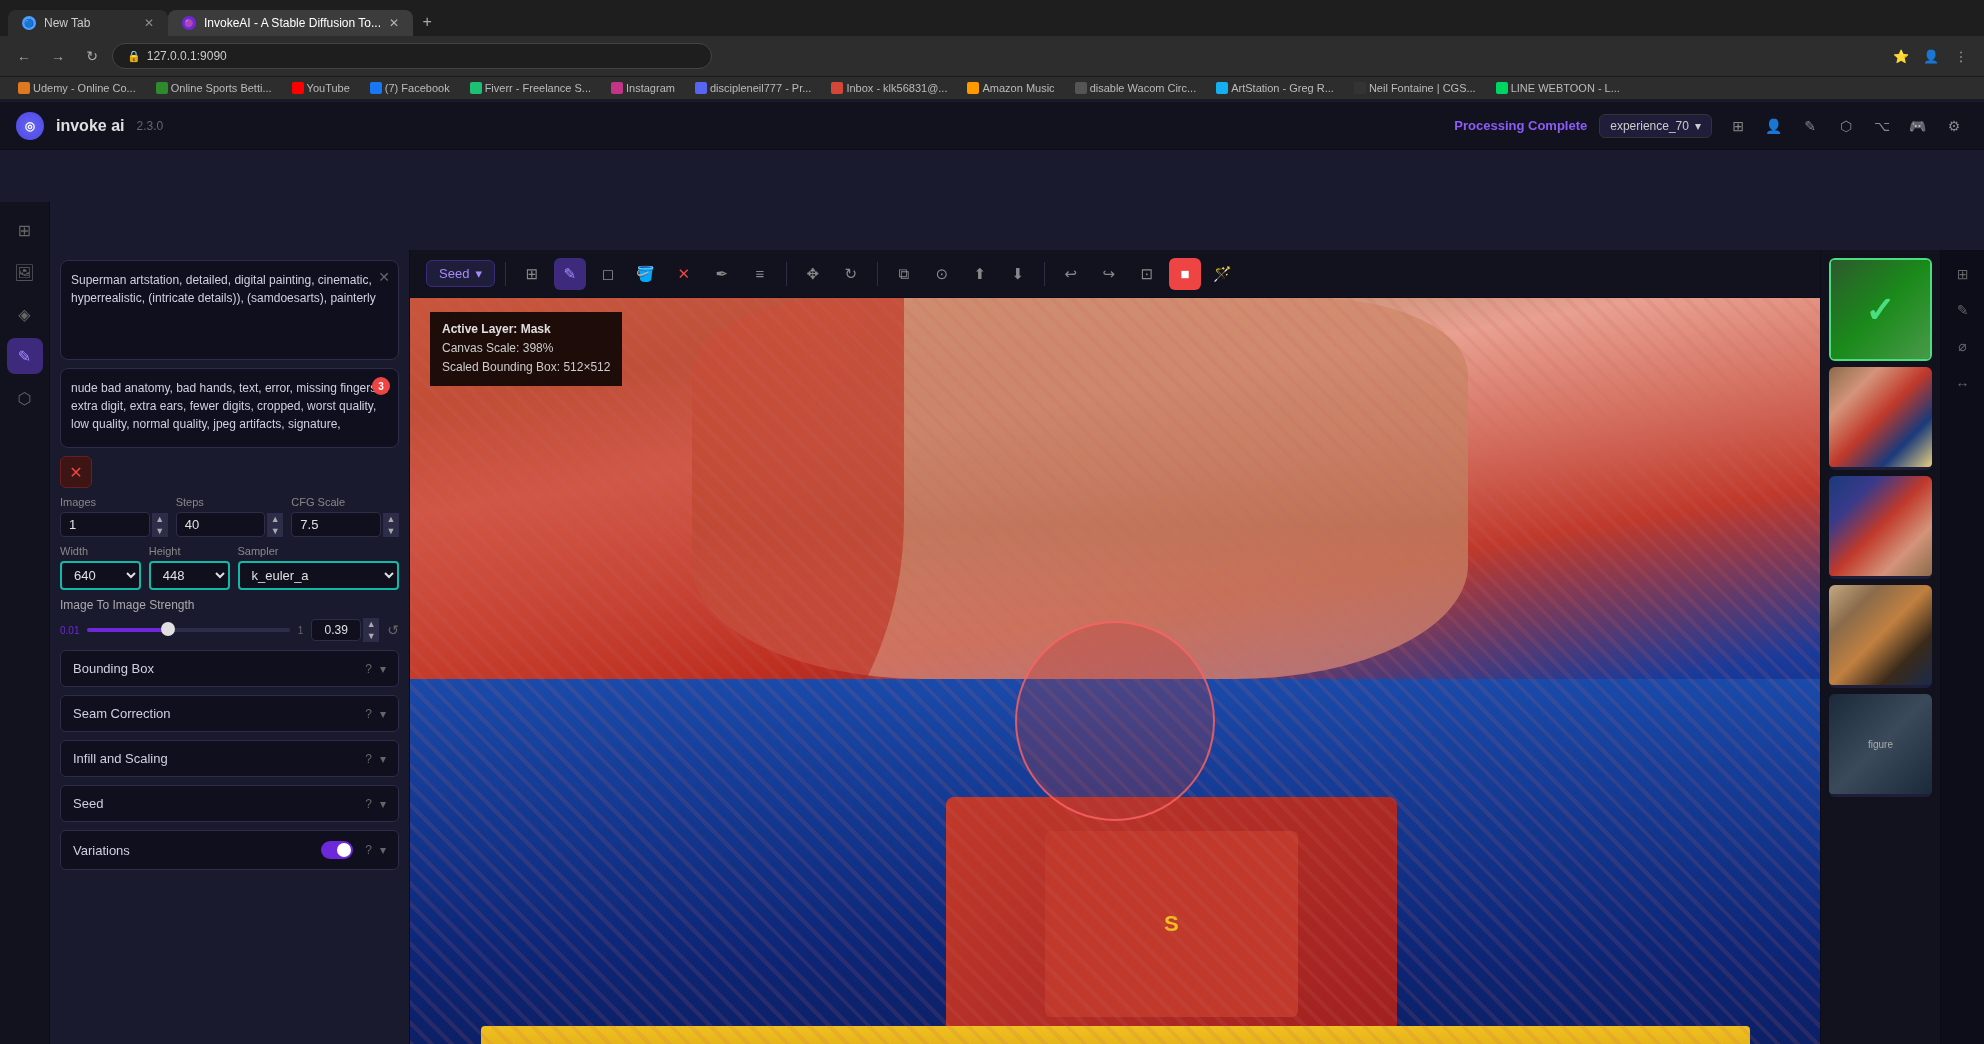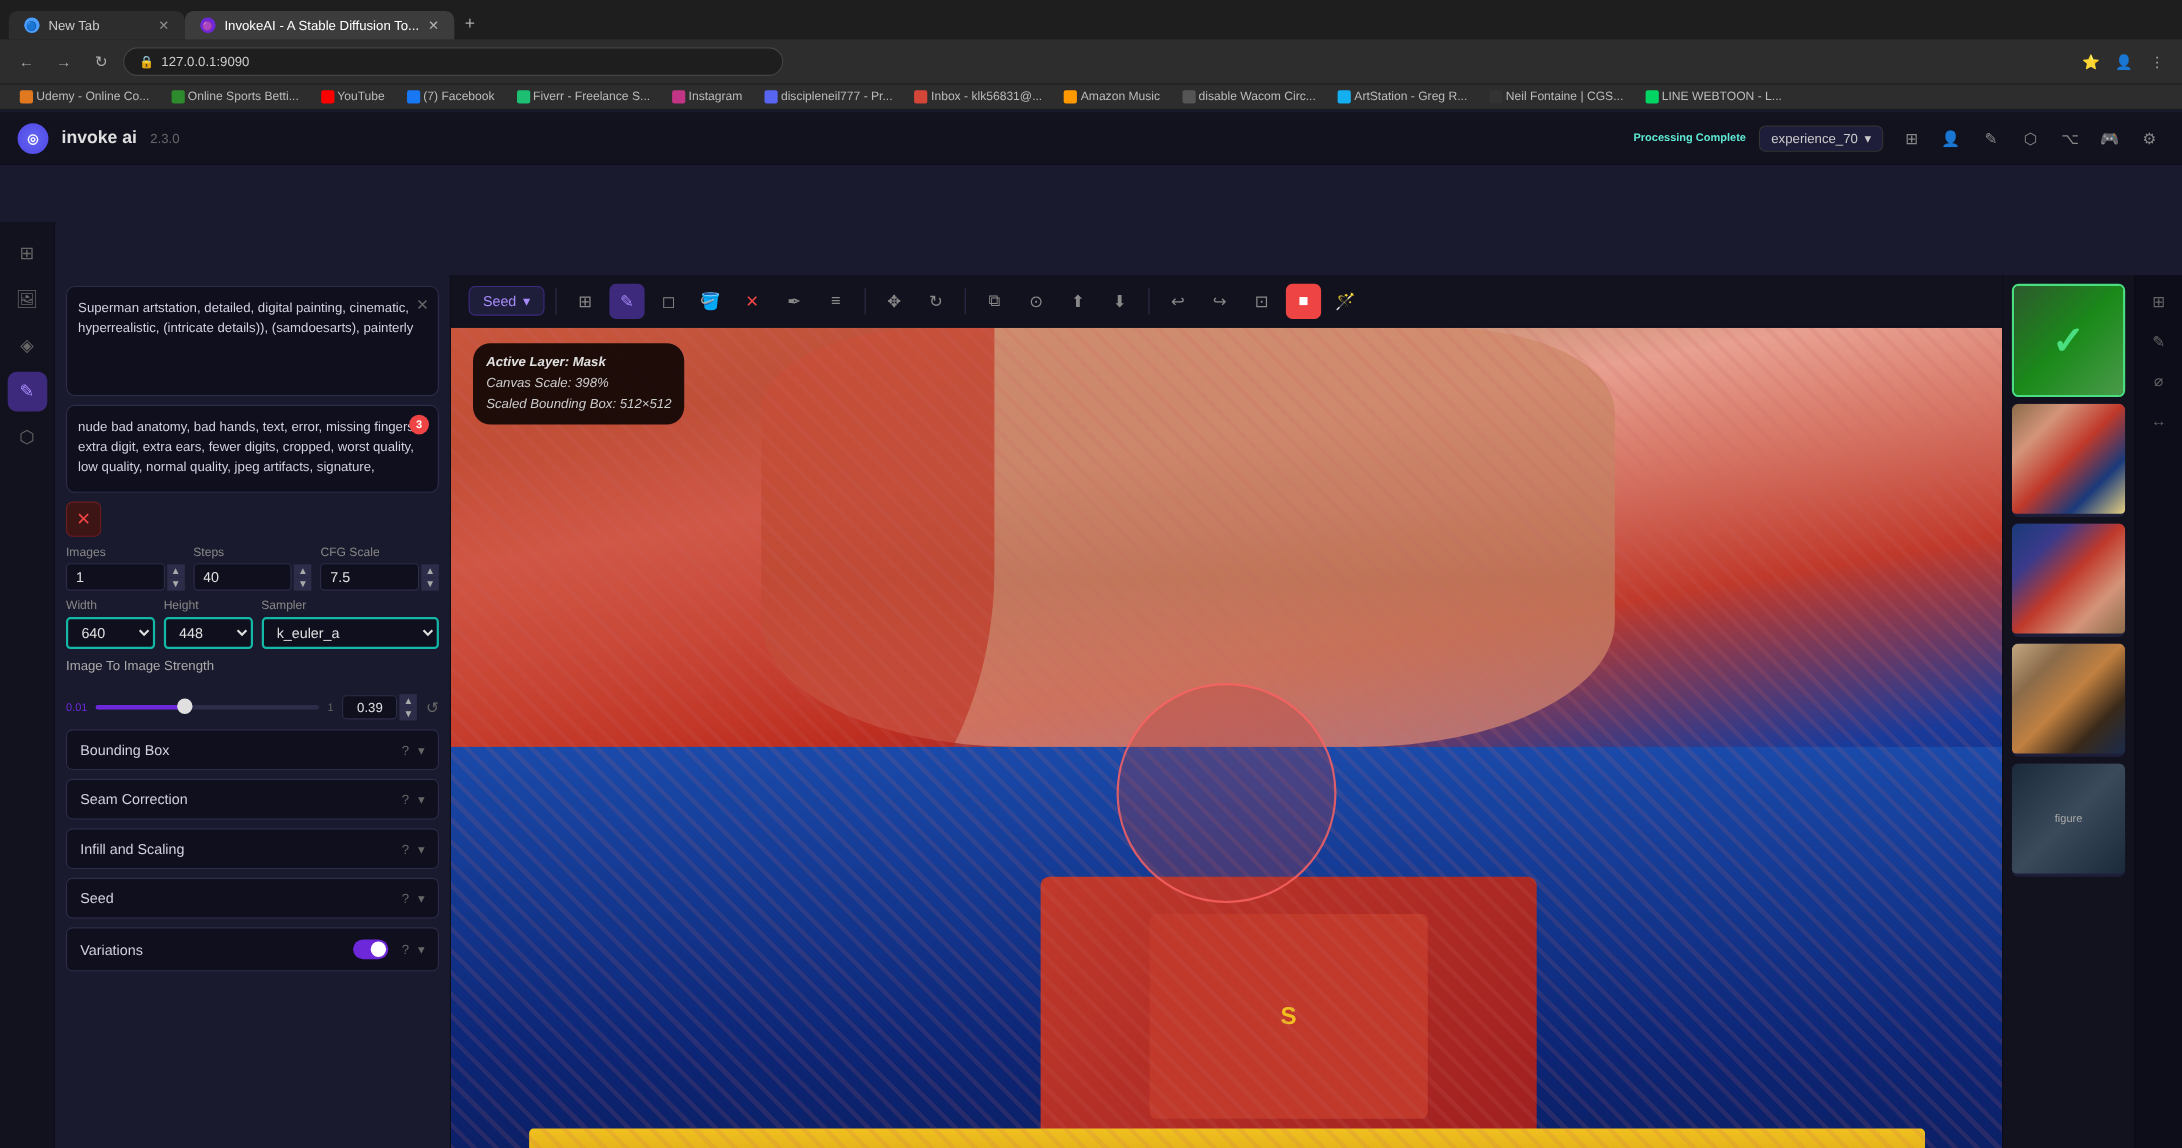--- a/index.html
+++ b/index.html
@@ -32,21 +32,21 @@
     .sidebar-icons { width: 50px; background: #12121f; display: flex; flex-direction: column; align-items: center; padding: 10px 0; gap: 6px; border-right: 1px solid #0d0d1a; }
     .sidebar-icon { width: 36px; height: 36px; border-radius: 8px; display: flex; align-items: center; justify-content: center; cursor: pointer; color: #666; font-size: 16px; }
     .sidebar-icon.active { background: #3d2a7d; color: #a78bfa; }
 
     
     .app-header { position: absolute; top: 102px; left: 0; right: 0; height: 48px; background: #12121f; border-bottom: 1px solid #0d0d1a; display: flex; align-items: center; padding: 0 16px; gap: 12px; z-index: 10; }
     .app-logo { width: 28px; height: 28px; border-radius: 50%; background: radial-gradient(circle, #6366f1, #4f46e5); display: flex; align-items: center; justify-content: center; color: white; font-size: 12px; font-weight: bold; }
     .app-name { font-size: 16px; font-weight: 600; color: #e0e0e0; }
     .app-version { font-size: 12px; color: #666; }
     .header-spacer { flex: 1; }
-    .processing-status { color: #5eead4; font-size: 10px; font-weight: 600; }
+    .processing-status { color: #8b5cf6; font-size: 13px; font-weight: 600; }
     .experience-selector { display: flex; align-items: center; gap: 6px; background: #1e1e3a; border: 1px solid #333; border-radius: 6px; padding: 4px 10px; cursor: pointer; color: #ccc; }
     .header-action-icons { display: flex; align-items: center; gap: 8px; color: #888; }
     .header-icon { width: 28px; height: 28px; display: flex; align-items: center; justify-content: center; cursor: pointer; font-size: 14px; }
 
     
     .left-panel { width: 360px; background: #1a1a2e; border-right: 1px solid #0d0d1a; display: flex; flex-direction: column; padding: 10px; gap: 8px; overflow-y: auto; margin-top: 48px; }
 
     .prompt-box { background: #0f0f1e; border: 1px solid #2d2d4a; border-radius: 8px; padding: 10px; position: relative; min-height: 100px; }
     .prompt-text { color: #d0d0e0; font-size: 12px; line-height: 1.5; }
     .prompt-clear { position: absolute; top: 8px; right: 8px; color: #666; cursor: pointer; font-size: 14px; }
@@ -64,21 +64,21 @@
     .param-input-row { display: flex; align-items: center; gap: 2px; }
     .param-input { background: #0f0f1e; border: 1px solid #2d2d4a; border-radius: 4px; padding: 4px 8px; color: #e0e0e0; font-size: 13px; width: 100%; }
     .param-stepper { display: flex; flex-direction: column; }
     .param-step-btn { width: 16px; height: 12px; background: #2d2d4a; border: none; color: #aaa; cursor: pointer; display: flex; align-items: center; justify-content: center; font-size: 9px; }
 
     .wh-row { display: flex; align-items: flex-start; gap: 8px; }
     .wh-group { display: flex; flex-direction: column; gap: 4px; flex: 1; }
     .wh-select { background: #0f0f1e; border: 2px solid #14b8a6; border-radius: 4px; padding: 4px 8px; color: #e0e0e0; font-size: 13px; width: 100%; }
     .sampler-group { flex: 2; }
 
-    .img2img-row { display: flex; flex-direction: column; gap: 19px; }
+    .img2img-row { display: flex; flex-direction: column; gap: 6px; }
     .img2img-label { font-size: 12px; color: #aaa; }
     .slider-row { display: flex; align-items: center; gap: 8px; }
     .slider-track { flex: 1; height: 4px; background: #2d2d4a; border-radius: 2px; position: relative; }
     .slider-fill { height: 100%; background: #6d28d9; border-radius: 2px; width: 40%; }
     .slider-thumb { position: absolute; top: -6px; left: 40%; width: 14px; height: 14px; background: #e0e0e0; border-radius: 50%; transform: translateX(-50%); cursor: pointer; }
     .slider-min { font-size: 10px; color: #6d28d9; }
     .slider-max { font-size: 10px; color: #666; }
     .slider-value-box { display: flex; align-items: center; gap: 2px; }
     .slider-value { background: #0f0f1e; border: 1px solid #2d2d4a; border-radius: 4px; padding: 3px 6px; color: #e0e0e0; font-size: 12px; width: 50px; text-align: center; }
     .slider-reset { color: #666; cursor: pointer; font-size: 14px; }
@@ -96,21 +96,21 @@
     .mask-selector { display: flex; align-items: center; gap: 6px; background: #1e1e3a; border: 1px solid #3d2a7d; border-radius: 6px; padding: 5px 12px; cursor: pointer; color: #a78bfa; font-size: 13px; }
     .toolbar-divider { width: 1px; height: 24px; background: #2d2d4a; margin: 0 4px; }
     .tool-btn { width: 32px; height: 32px; border-radius: 6px; display: flex; align-items: center; justify-content: center; cursor: pointer; color: #888; font-size: 15px; }
     .tool-btn.active { background: #3d2a7d; color: #a78bfa; }
     .tool-btn.danger { color: #ef4444; }
     .tool-btn.save { background: #ef4444; color: white; }
 
     .canvas-area { flex: 1; position: relative; background: #0a0a14; overflow: hidden; }
 
     
-    .canvas-tooltip { position: absolute; top: 14px; left: 20px; background: rgba(0,0,0,0.85); border-radius: 16px; padding: 8px 12px; font-size: 12px; color: #ccc; line-height: 1.6; z-index: 20; font-style: italic; }
+    .canvas-tooltip { position: absolute; top: 14px; left: 20px; background: rgba(0,0,0,0.85); border-radius: 0; padding: 8px 12px; font-size: 12px; color: #ccc; line-height: 1.6; z-index: 20; }
     .canvas-tooltip .layer-label { color: #e0e0e0; font-weight: 600; }
 
     
     .brush-circle { position: absolute; width: 200px; height: 200px; border-radius: 50%; border: 2px solid rgba(255,100,100,0.8); background: rgba(180,60,60,0.3); top: 50%; left: 50%; transform: translate(-50%, -50%); pointer-events: none; z-index: 15; }
 
     
     .right-gallery { width: 120px; background: #12121f; border-left: 1px solid #0d0d1a; display: flex; flex-direction: column; padding: 8px; gap: 6px; margin-top: 48px; overflow-y: auto; }
     .gallery-thumb { width: 100%; aspect-ratio: 1; border-radius: 6px; overflow: hidden; background: #1e1e3a; cursor: pointer; position: relative; }
     .gallery-thumb.selected { border: 2px solid #4ade80; }
 

